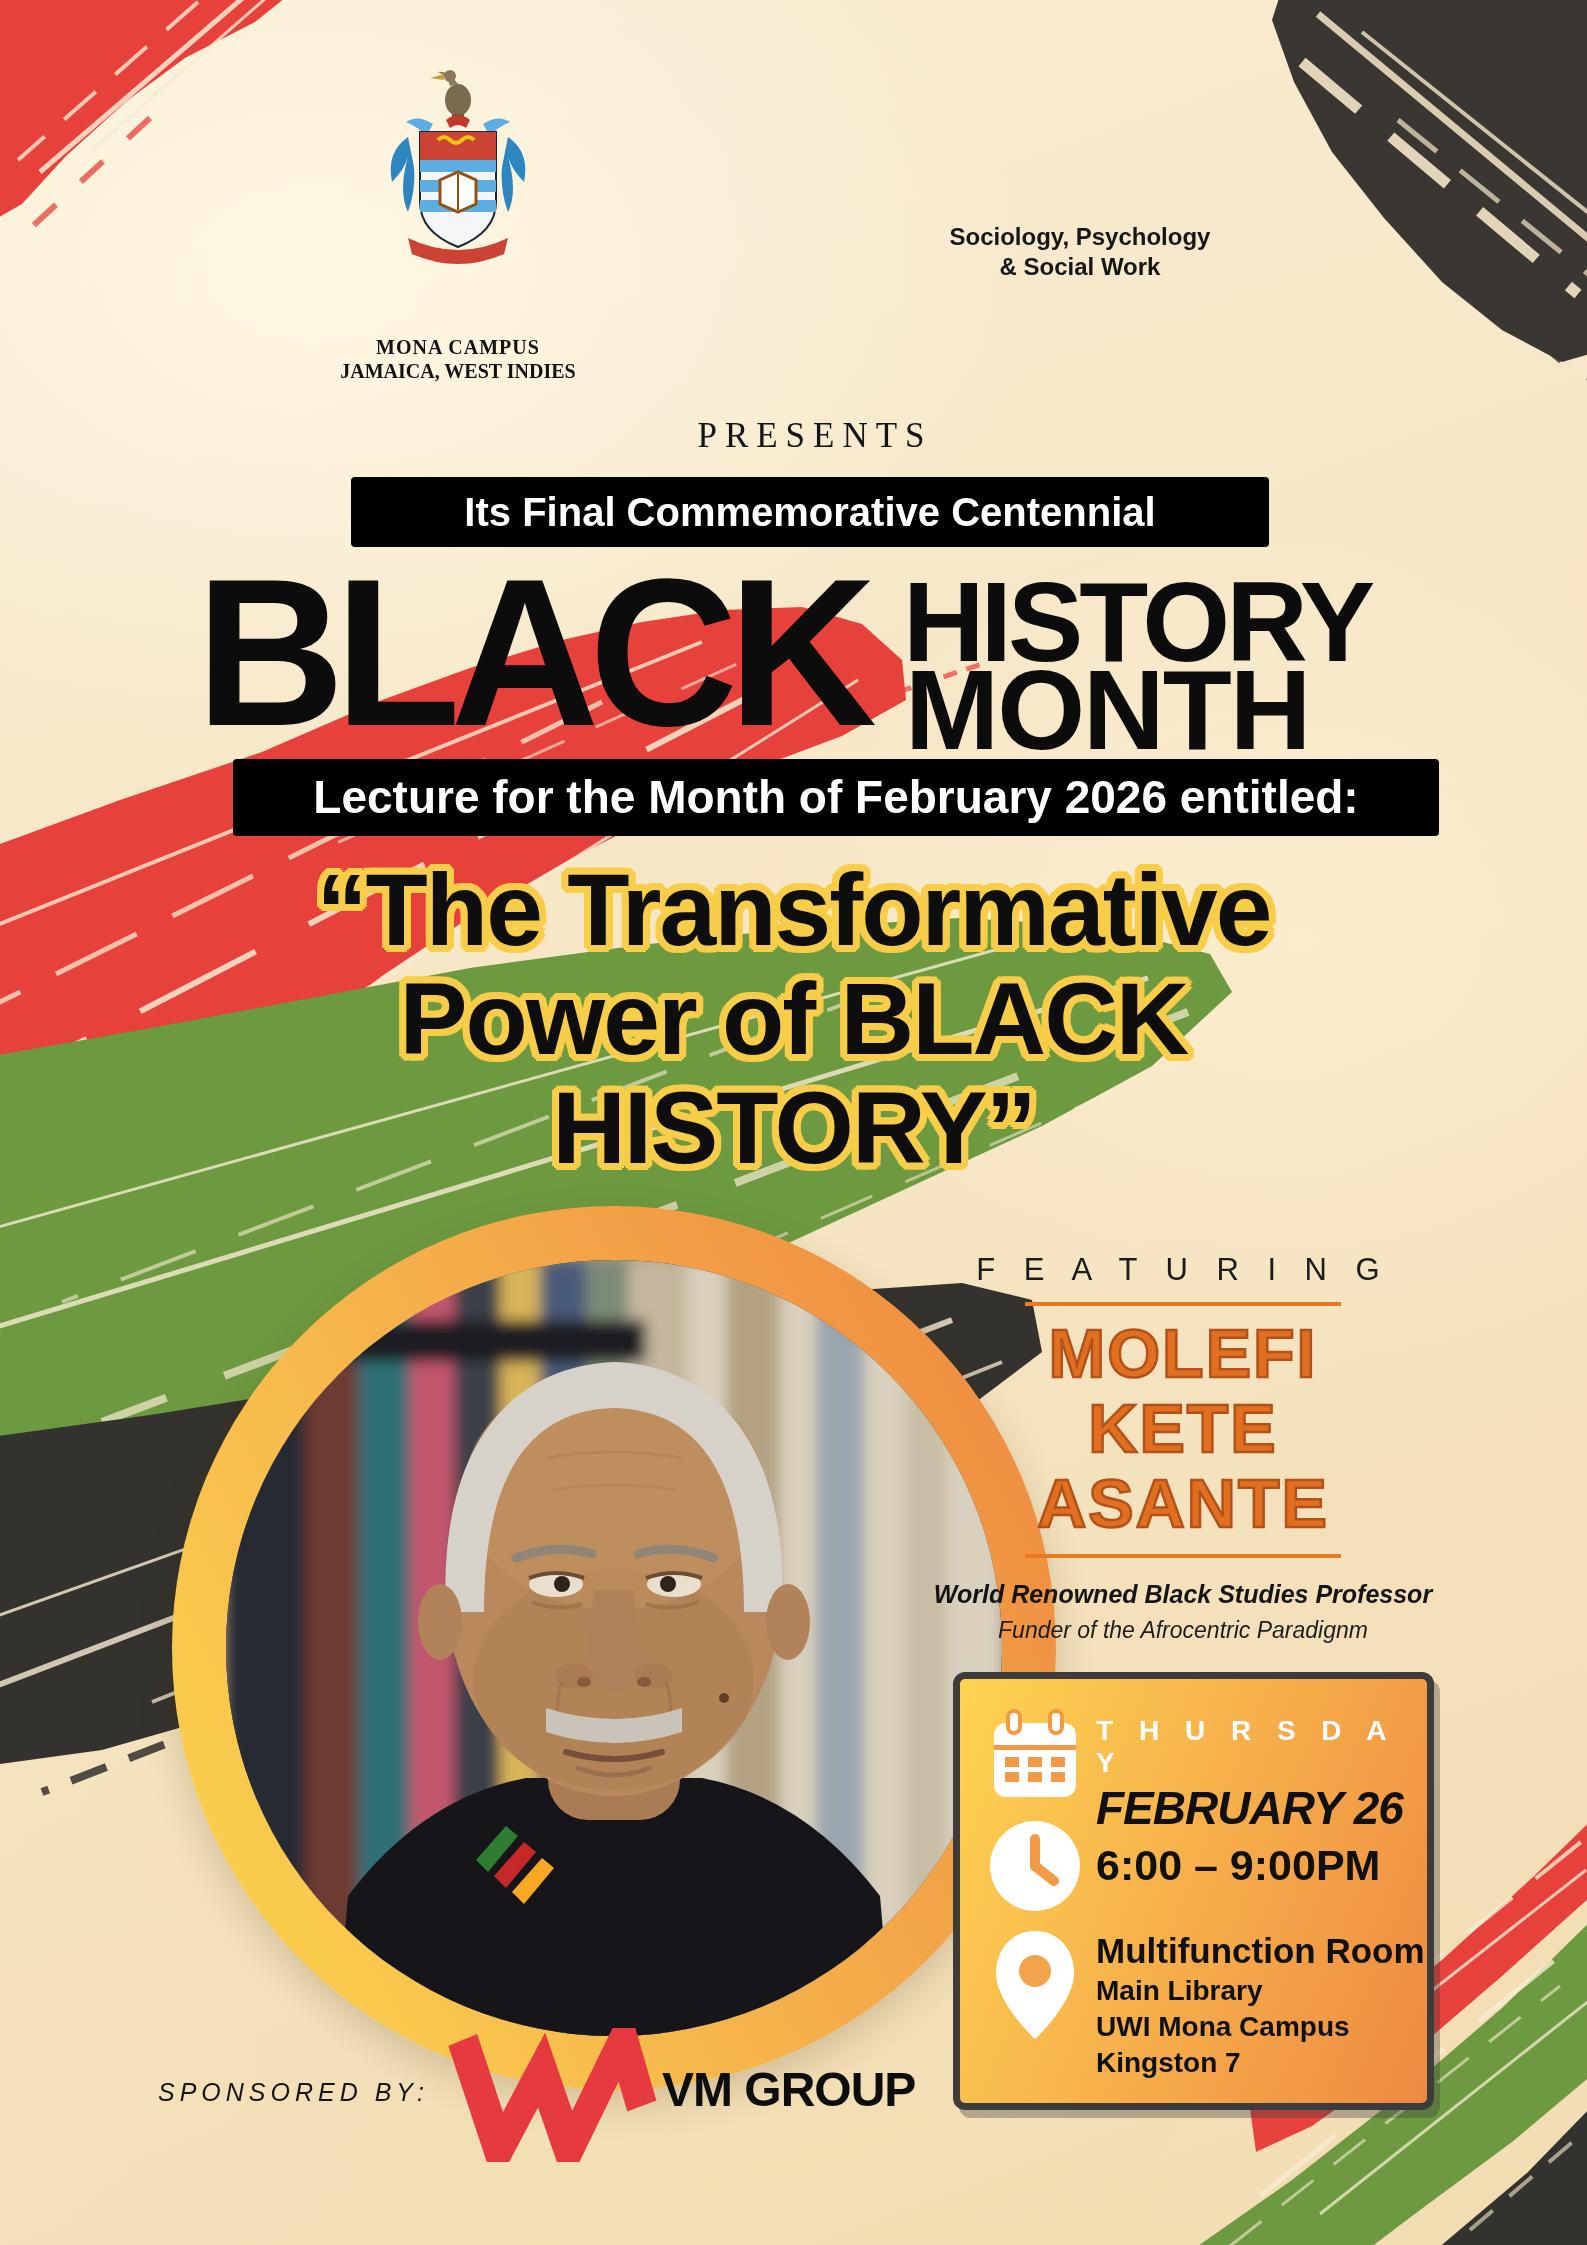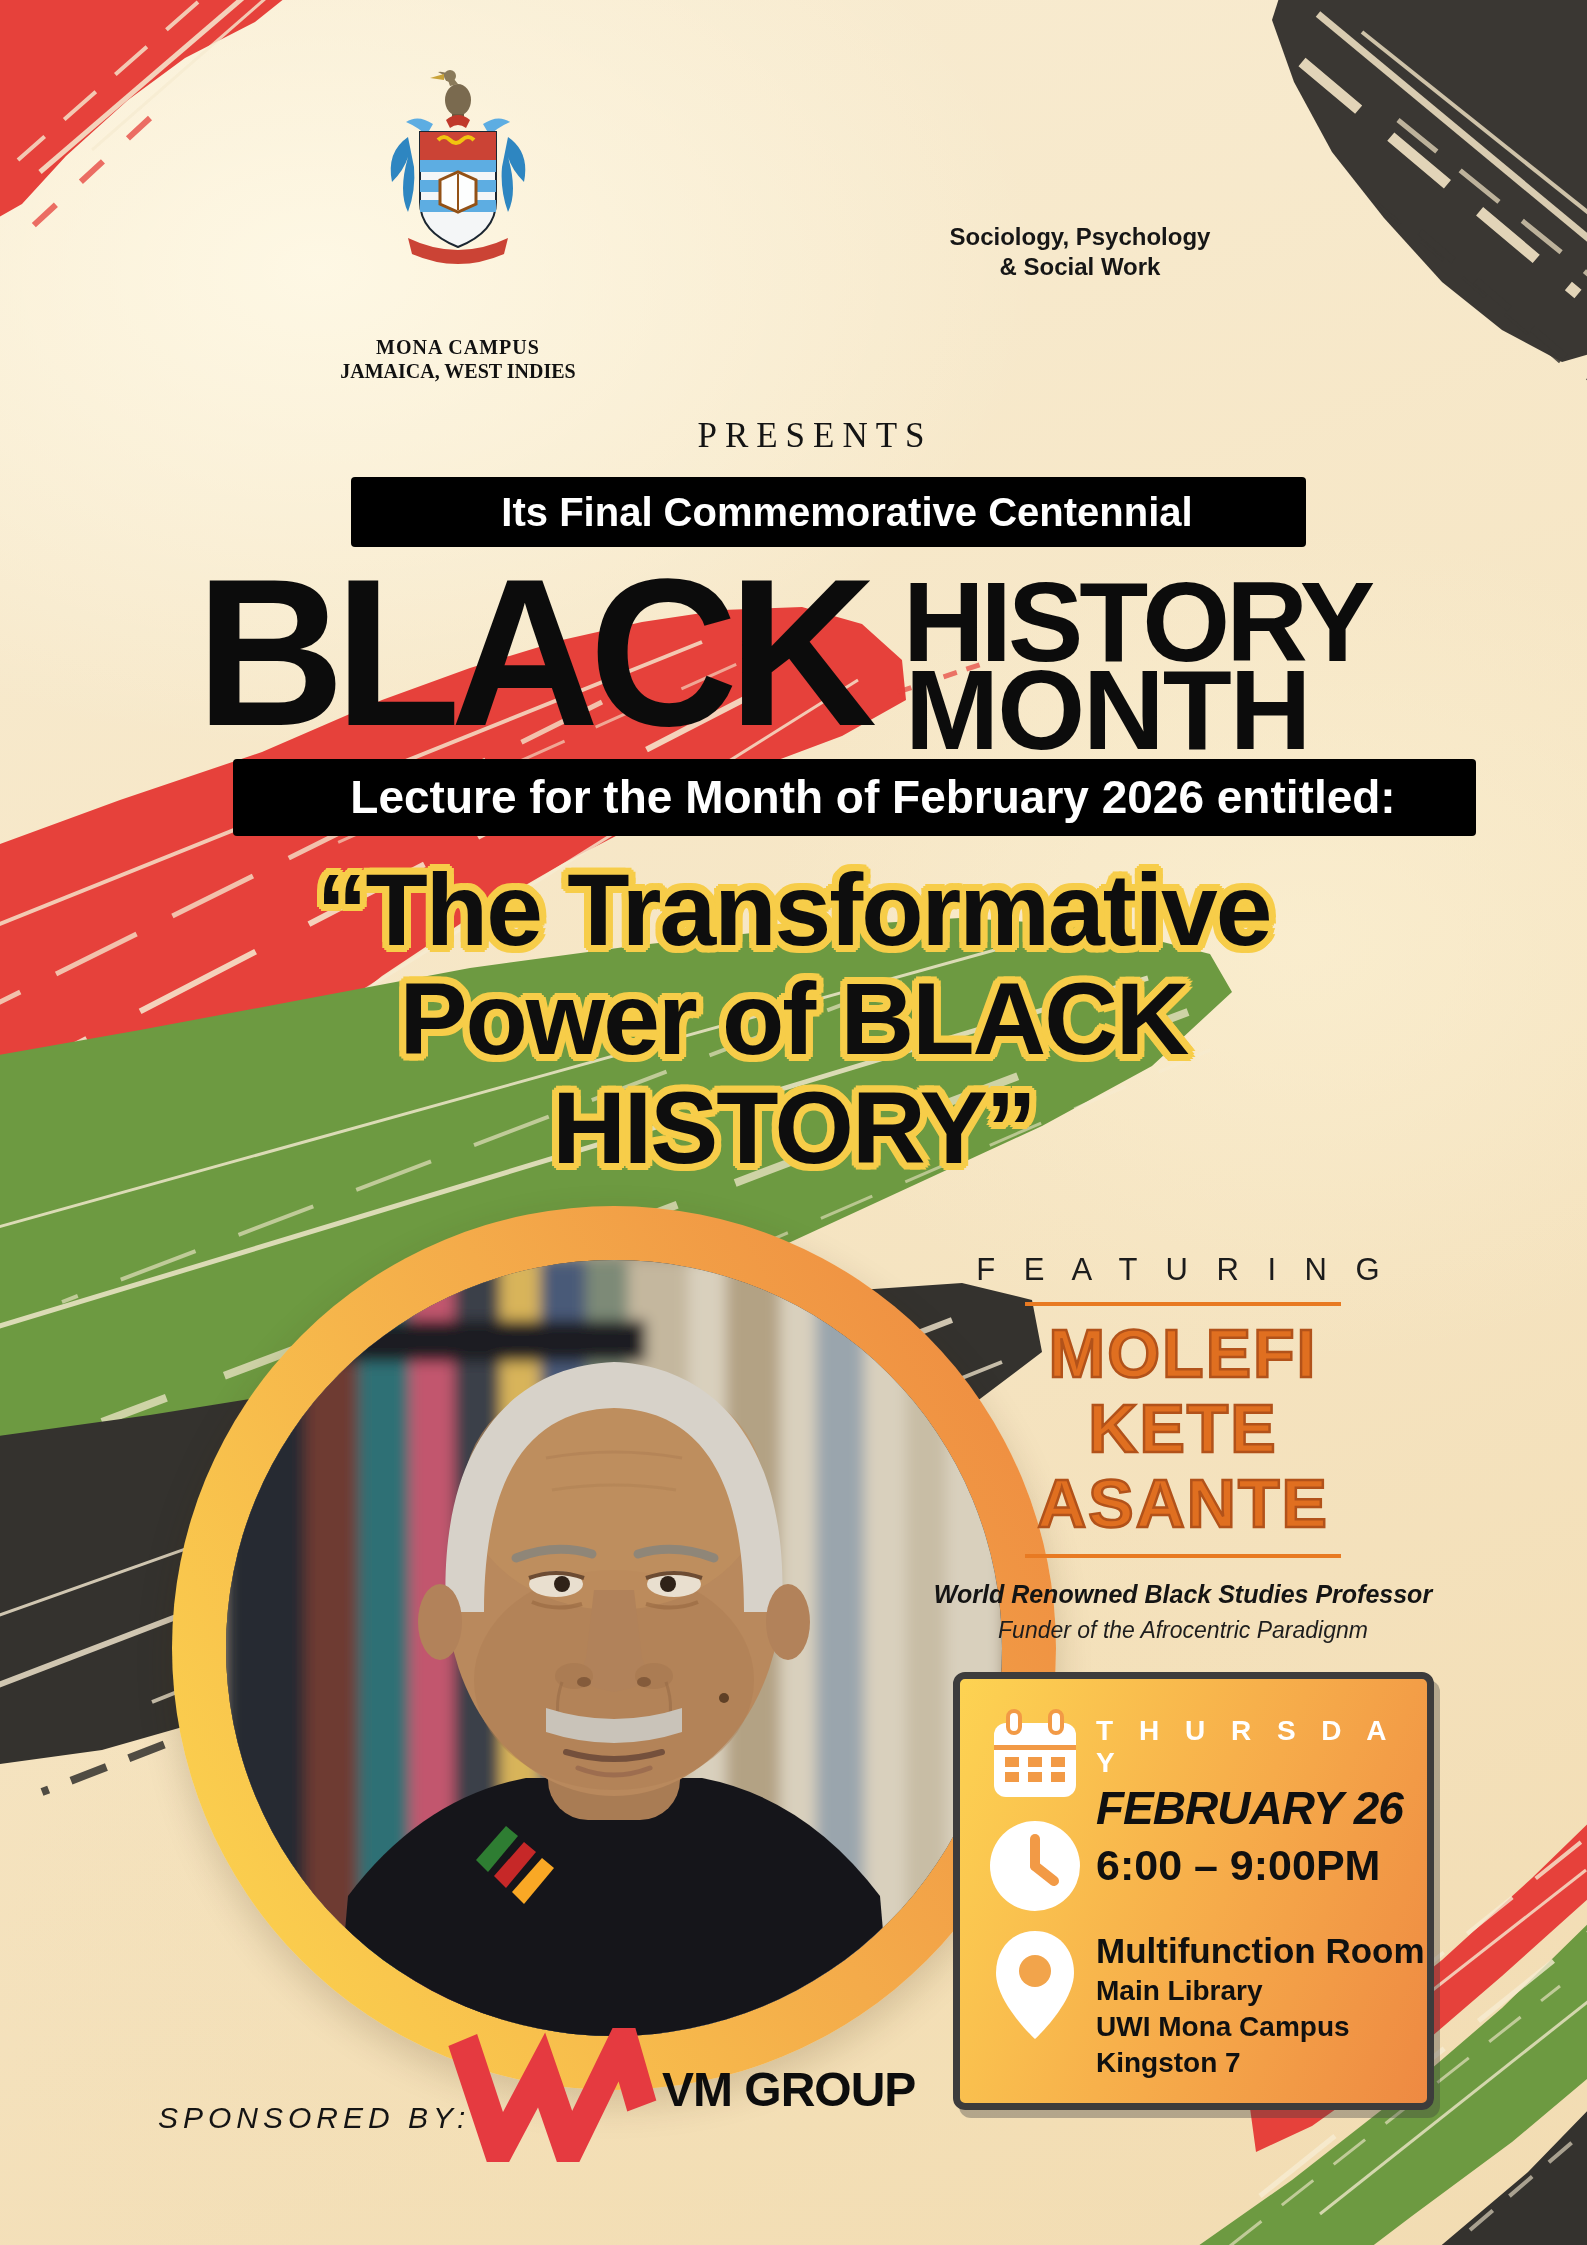--- a/index.html
+++ b/index.html
@@ -28,21 +28,21 @@
     font-size:30px;letter-spacing:5px;font-weight:400;}
   .fss-line{height:2px;background:#23211f;flex:1 1 auto;max-width:90px;}
   .fss-main{margin-top:2px;font-size:55px;font-weight:700;letter-spacing:-2px;
     transform:scale(0.92,1.08);transform-origin:center top;white-space:nowrap;color:#23211f;}
   .depts{left:930px;top:222px;width:300px;text-align:center;
     font-size:24px;font-weight:700;color:#161616;line-height:1.25;}
 
   .presents{left:0;top:416px;width:1630px;text-align:center;
     font-family:"Liberation Serif",serif;font-size:35px;letter-spacing:8px;color:#141414;}
 
-  .bar{background:#000;color:#fff;text-align:center;border-radius:4px;padding-left:37px;}
+  .bar{background:#000;color:#fff;text-align:center;border-radius:4px;}
   .bar1{left:351px;top:477px;width:918px;height:70px;font-size:40px;font-weight:700;line-height:70px;}
   .bar2{left:205px;top:759px;width:1206px;height:77px;font-size:46px;font-weight:700;line-height:77px;letter-spacing:0px;margin-left:28px;}
 
   .big-black{left:196px;top:548px;font-size:206px;font-weight:700;letter-spacing:-10px;
     line-height:1;color:#0c0c0c;transform:scaleY(1.02);transform-origin:left top;}
   .big-history{left:903px;top:566px;font-size:113px;font-weight:700;letter-spacing:-4px;color:#0c0c0c;line-height:1;}
   .big-month{left:905px;top:654px;font-size:113px;font-weight:700;letter-spacing:-2px;color:#0c0c0c;line-height:1;}
 
   .lecture-title{left:0;top:856px;width:1587px;text-align:center;
     font-size:102px;font-weight:700;letter-spacing:-2px;line-height:1.07;color:#0e0e0e;
@@ -73,21 +73,21 @@
     box-shadow:6px 8px 0 rgba(60,60,60,.35);}
   .card-icon{position:absolute;left:28px;}
   .card-text{position:absolute;left:136px;color:#101010;}
   .card-day{font-size:28px;font-weight:700;letter-spacing:9px;color:#ffffff;}
   .card-date{font-size:46px;font-weight:700;letter-spacing:-1px;margin-top:2px;font-style:italic;}
   .card-time{font-size:43px;font-weight:700;}
   .card-venue1{font-size:35px;font-weight:700;}
   .card-venue{font-size:28px;font-weight:700;margin-top:4px;}
 
   
-  .sponsor-label{left:158px;top:2078px;font-size:30px;font-style:italic;letter-spacing:5px;font-weight:500;color:#141414;margin-top:23px;}
+  .sponsor-label{left:158px;top:2078px;font-size:25px;font-style:italic;letter-spacing:5px;font-weight:500;color:#141414;}
   .vm-mark{left:448px;top:2028px;}
   .vm-group{left:662px;top:2062px;font-size:48px;font-weight:700;letter-spacing:-1px;color:#0d0d0d;}
 </style>
 </head>
 <body>
 
 <div class="poster">
 
   <svg class="bg-art" width="1587" height="2245" viewBox="0 0 1587 2245">
 

